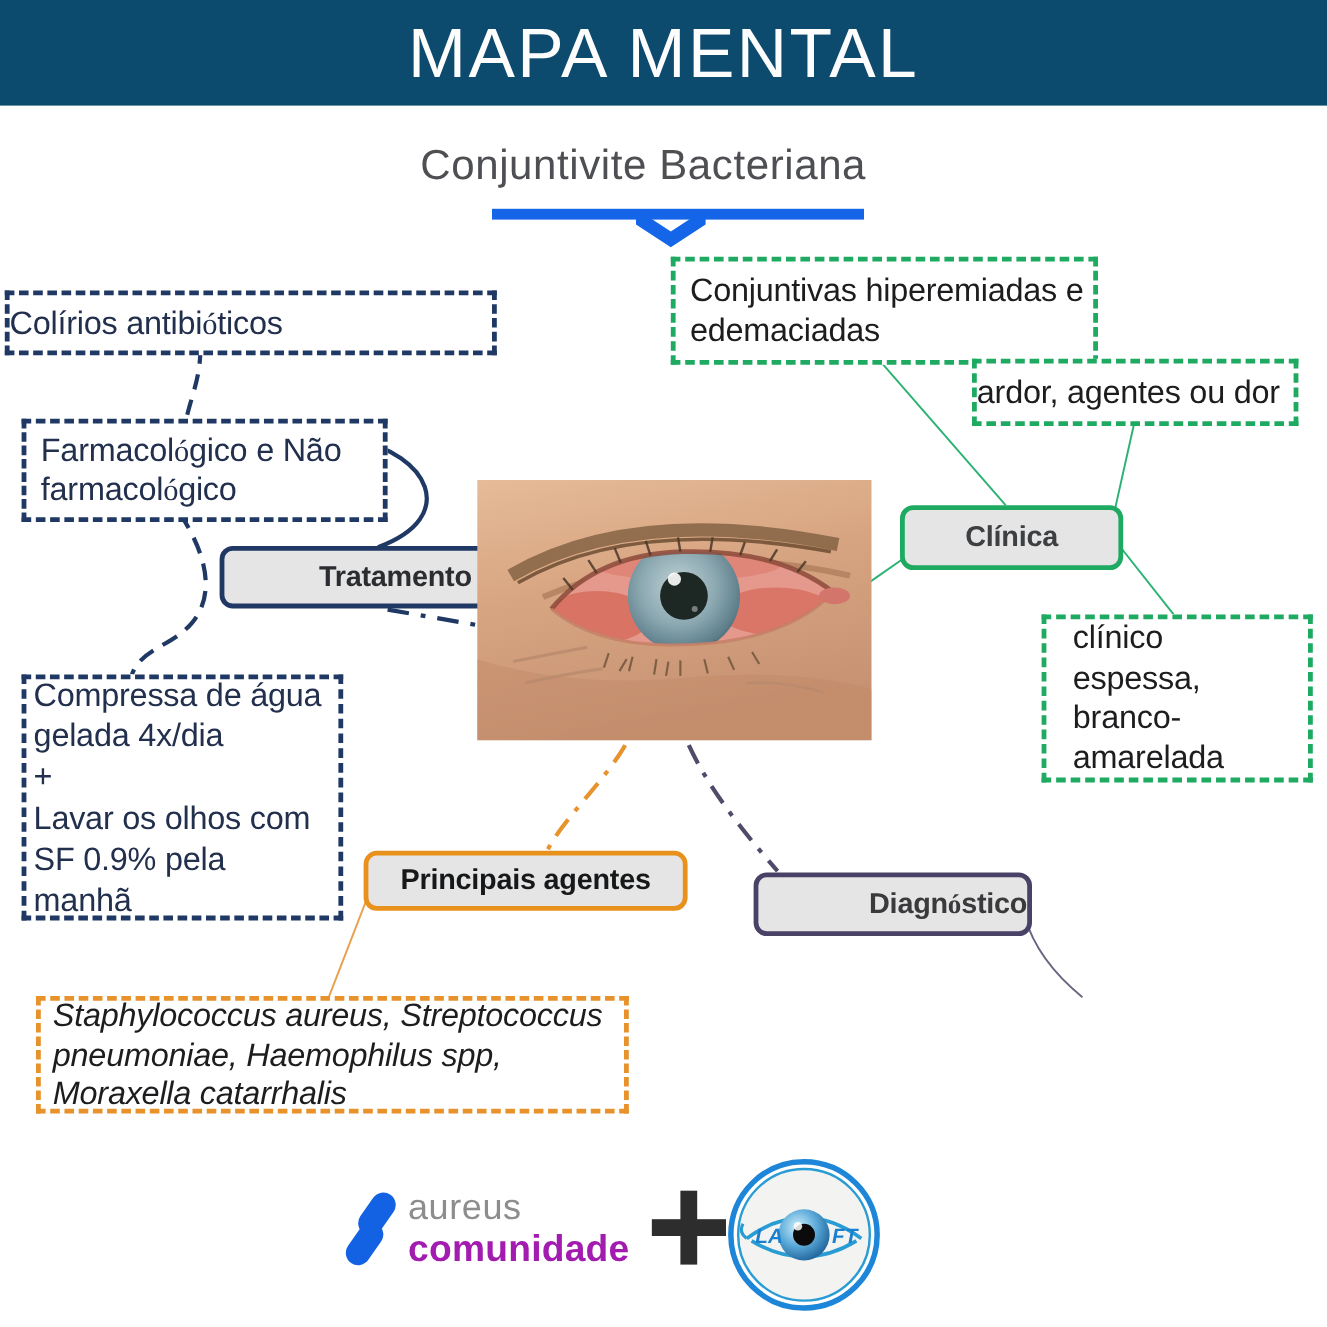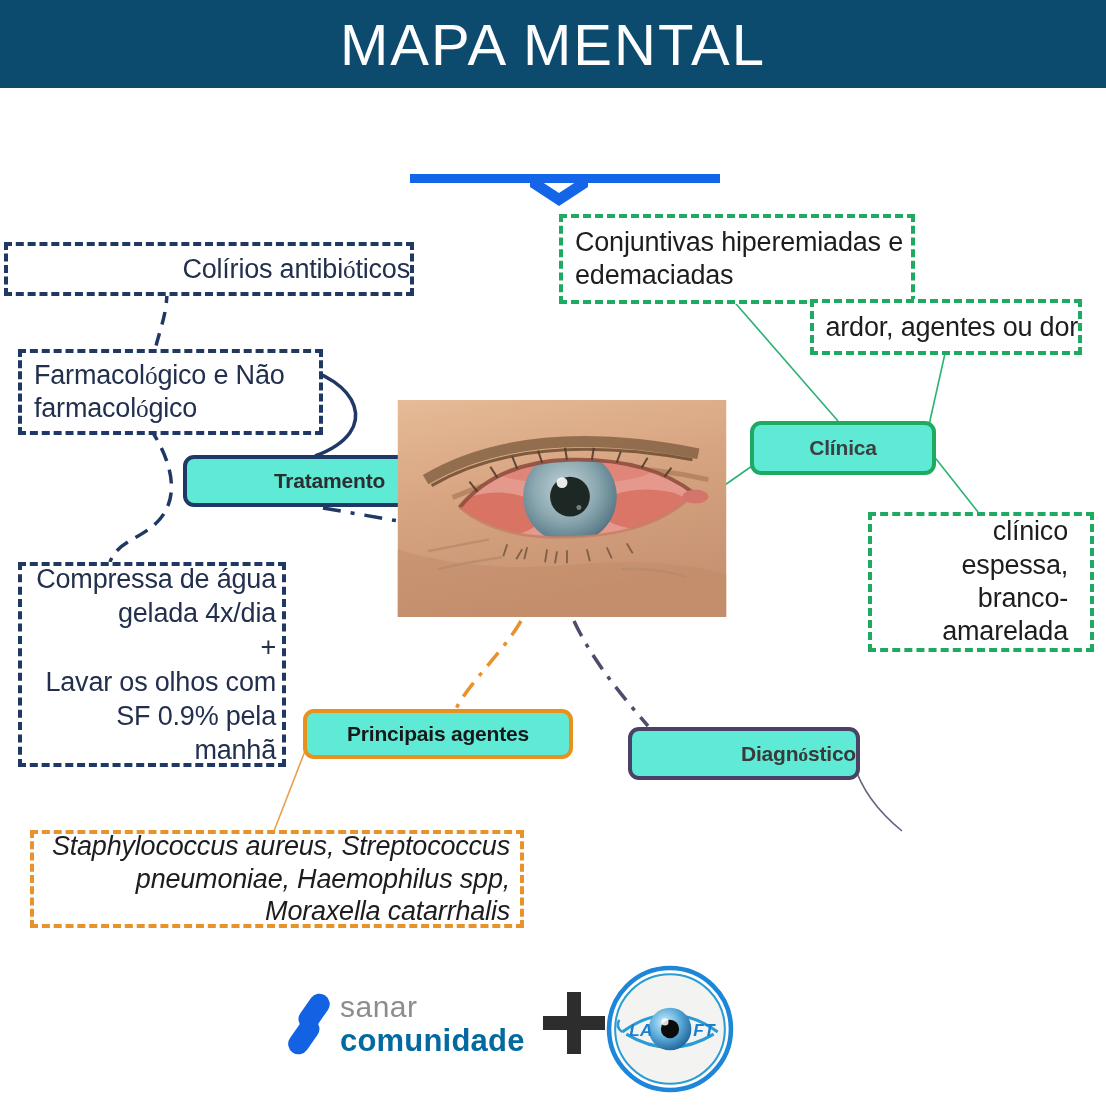--- a/index.html
+++ b/index.html
@@ -23,55 +23,56 @@
   
   .leaf{
     position:absolute;z-index:2;background:#ffffff;
     display:flex;flex-direction:column;justify-content:center;
     font-size:27px;line-height:1.22;letter-spacing:-.2px;color:#1d1d1f;
   }
   .leaf.navy{border:4px dashed #1f3864;color:#22304e;}
   .leaf.green{border:4px dashed #1faa61;}
   .leaf.orange{border:4px dashed #e8922c;}
   .leaf.purple{border:4px dashed #4c4668;}
-  .center{text-align:right;}
+  .center{text-align:left;}
   .leftpad{padding-left:12px;padding-right:4px;text-align:left;}
   .nowrap{white-space:nowrap;}
   .preline{white-space:pre-line;}
   
   .node{
-    position:absolute;z-index:2;background:#5eead4;border-radius:11px;
+    position:absolute;z-index:2;background:#e5e5e5;border-radius:11px;
     display:flex;align-items:center;justify-content:center;
-    font-size:21px;font-weight:bold;color:#2b2d31;letter-spacing:-.2px;
+    font-size:24px;font-weight:bold;color:#2b2d31;letter-spacing:-.2px;
   }
   .node.navy{border:4px solid #1f3864;padding-left:40px;}
   .node.green{border:4px solid #1faa61;color:#3c4043;}
   .node.orange{border:4px solid #e8911d;color:#17181a;}
   .node.purple{border:4px solid #4a4266;color:#3a3a3c;justify-content:flex-end;}
   .serif-o{font-family:"Liberation Serif",serif;font-size:.94em;}
   .italic{font-style:italic;}
   
   .eye-photo{position:absolute;left:397px;top:400px;width:330px;height:217px;z-index:2;}
   
   .footer-sanar-icon{position:absolute;left:283px;top:991px;z-index:2;}
   .sanar-text{position:absolute;left:340px;top:992px;z-index:2;line-height:1;}
   .sanar-top{font-size:30px;color:#8d8d8d;font-weight:500;letter-spacing:.5px;}
-  .sanar-bottom{font-size:31px;color:#0369a1;font-weight:bold;margin-top:3px;letter-spacing:.2px;}
+  .sanar-bottom{font-size:31px;color:#a21caf;font-weight:bold;margin-top:3px;letter-spacing:.2px;}
   .plus-sign{position:absolute;left:543px;top:992px;z-index:2;}
   .laoft-logo{position:absolute;left:606px;top:965px;z-index:2;}
 </style>
 </head>
 <body>
 
 <div class="canvas">
 
   <div class="header">
     <div class="header-title">MAPA MENTAL</div>
   </div>
 
+  <div class="subject-title">Conjuntivite Bacteriana</div>
 
   <svg class="wires" viewBox="0 0 1106 1106">
 
     <rect x="410" y="174" width="310" height="9" fill="#1565e8"></rect>
     <polygon points="530,174 559,193 588,174 588,187 559,206 530,187" fill="#1565e8"></polygon>
 
     <path d="M167,290 C167,315 160,328 155,350" stroke="#1f3864" stroke-width="3.5" fill="none" stroke-dasharray="13 9"></path>
     <path d="M297,367 C355,378 385,430 315,456" stroke="#1f3864" stroke-width="3.5" fill="none"></path>
     <path d="M323,508 L433,527" stroke="#1f3864" stroke-width="3.5" fill="none" stroke-dasharray="18 10 4 10"></path>
     <path d="M150,428 C172,462 180,495 160,519 C143,539 118,540 110,562" stroke="#1f3864" stroke-width="3.5" fill="none" stroke-dasharray="14 9"></path>
@@ -199,21 +200,21 @@
   </div>
 
 
   <svg class="footer-sanar-icon" width="54" height="66" viewBox="0 0 52 64">
     <g fill="#1262e3">
       <rect x="20" y="1" width="20" height="38" rx="10" transform="rotate(35 30 20)"></rect>
       <rect x="10" y="25" width="20" height="38" rx="10" transform="rotate(35 20 44)"></rect>
     </g>
   </svg>
   <div class="sanar-text">
-    <div class="sanar-top">sanar</div>
+    <div class="sanar-top">aureus</div>
     <div class="sanar-bottom">comunidade</div>
   </div>
 
   <svg class="plus-sign" width="62" height="62" viewBox="0 0 62 62">
     <rect x="24" y="0" width="14" height="62" fill="#2d2d2d"></rect>
     <rect x="0" y="24" width="62" height="14" fill="#2d2d2d"></rect>
   </svg>
 
   <svg class="laoft-logo" width="128" height="128" viewBox="0 0 126 126">
     <defs>

